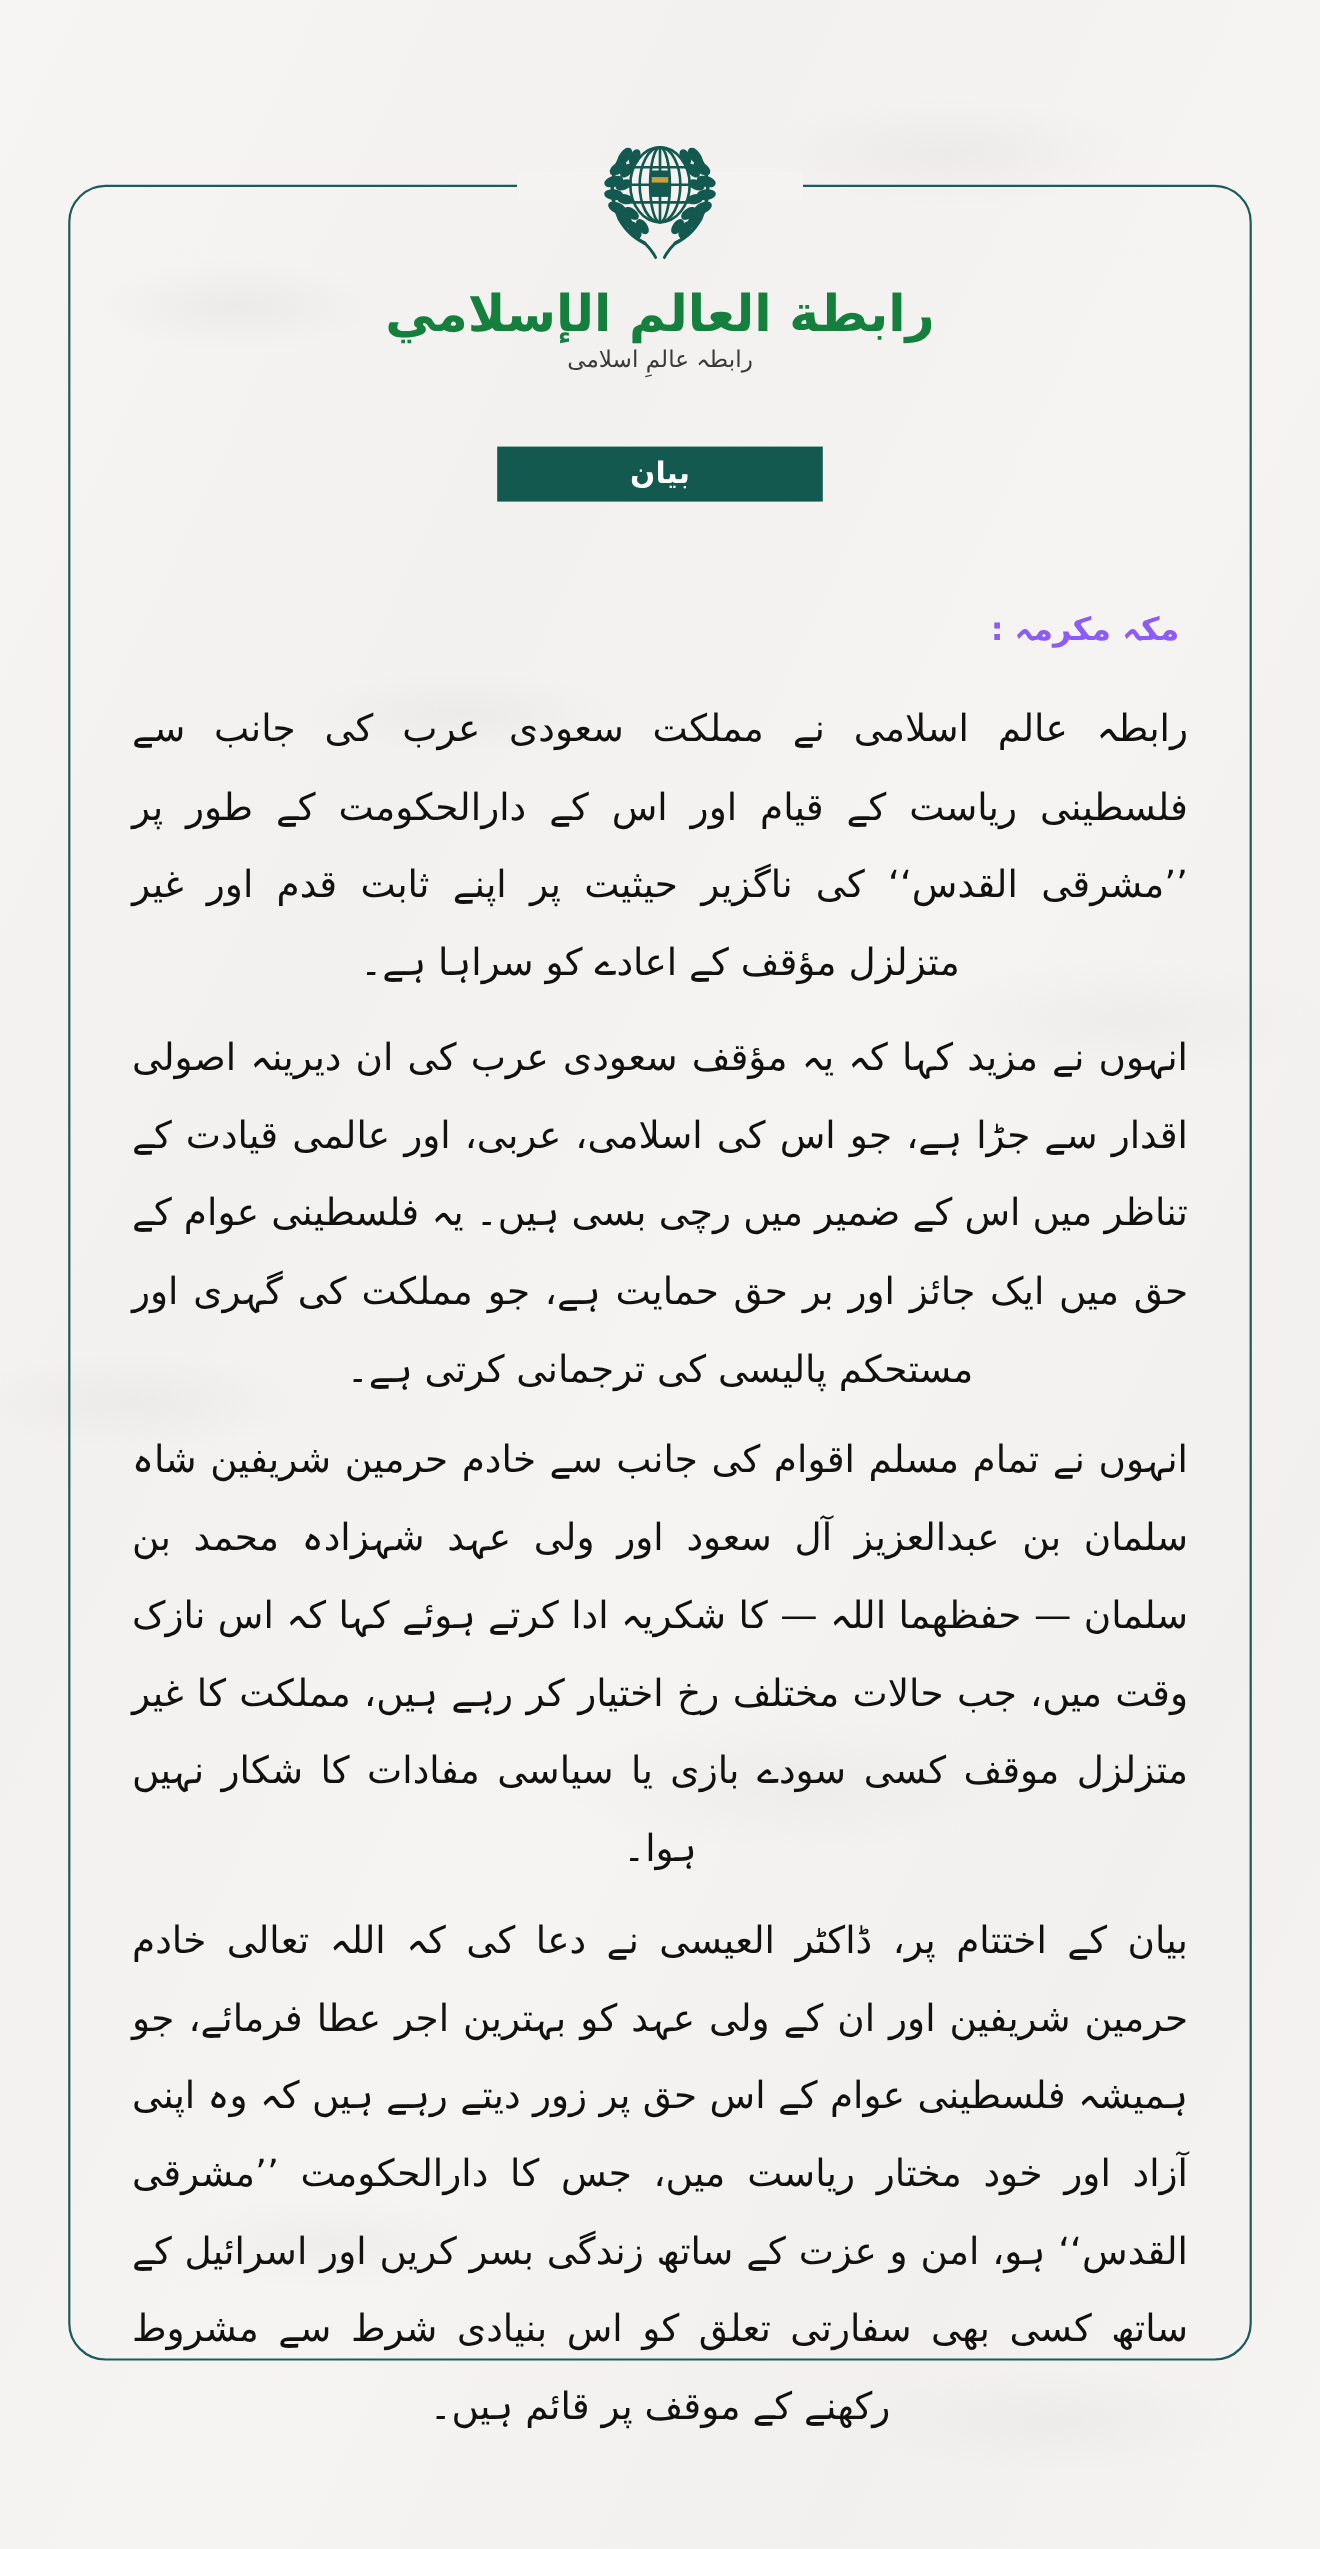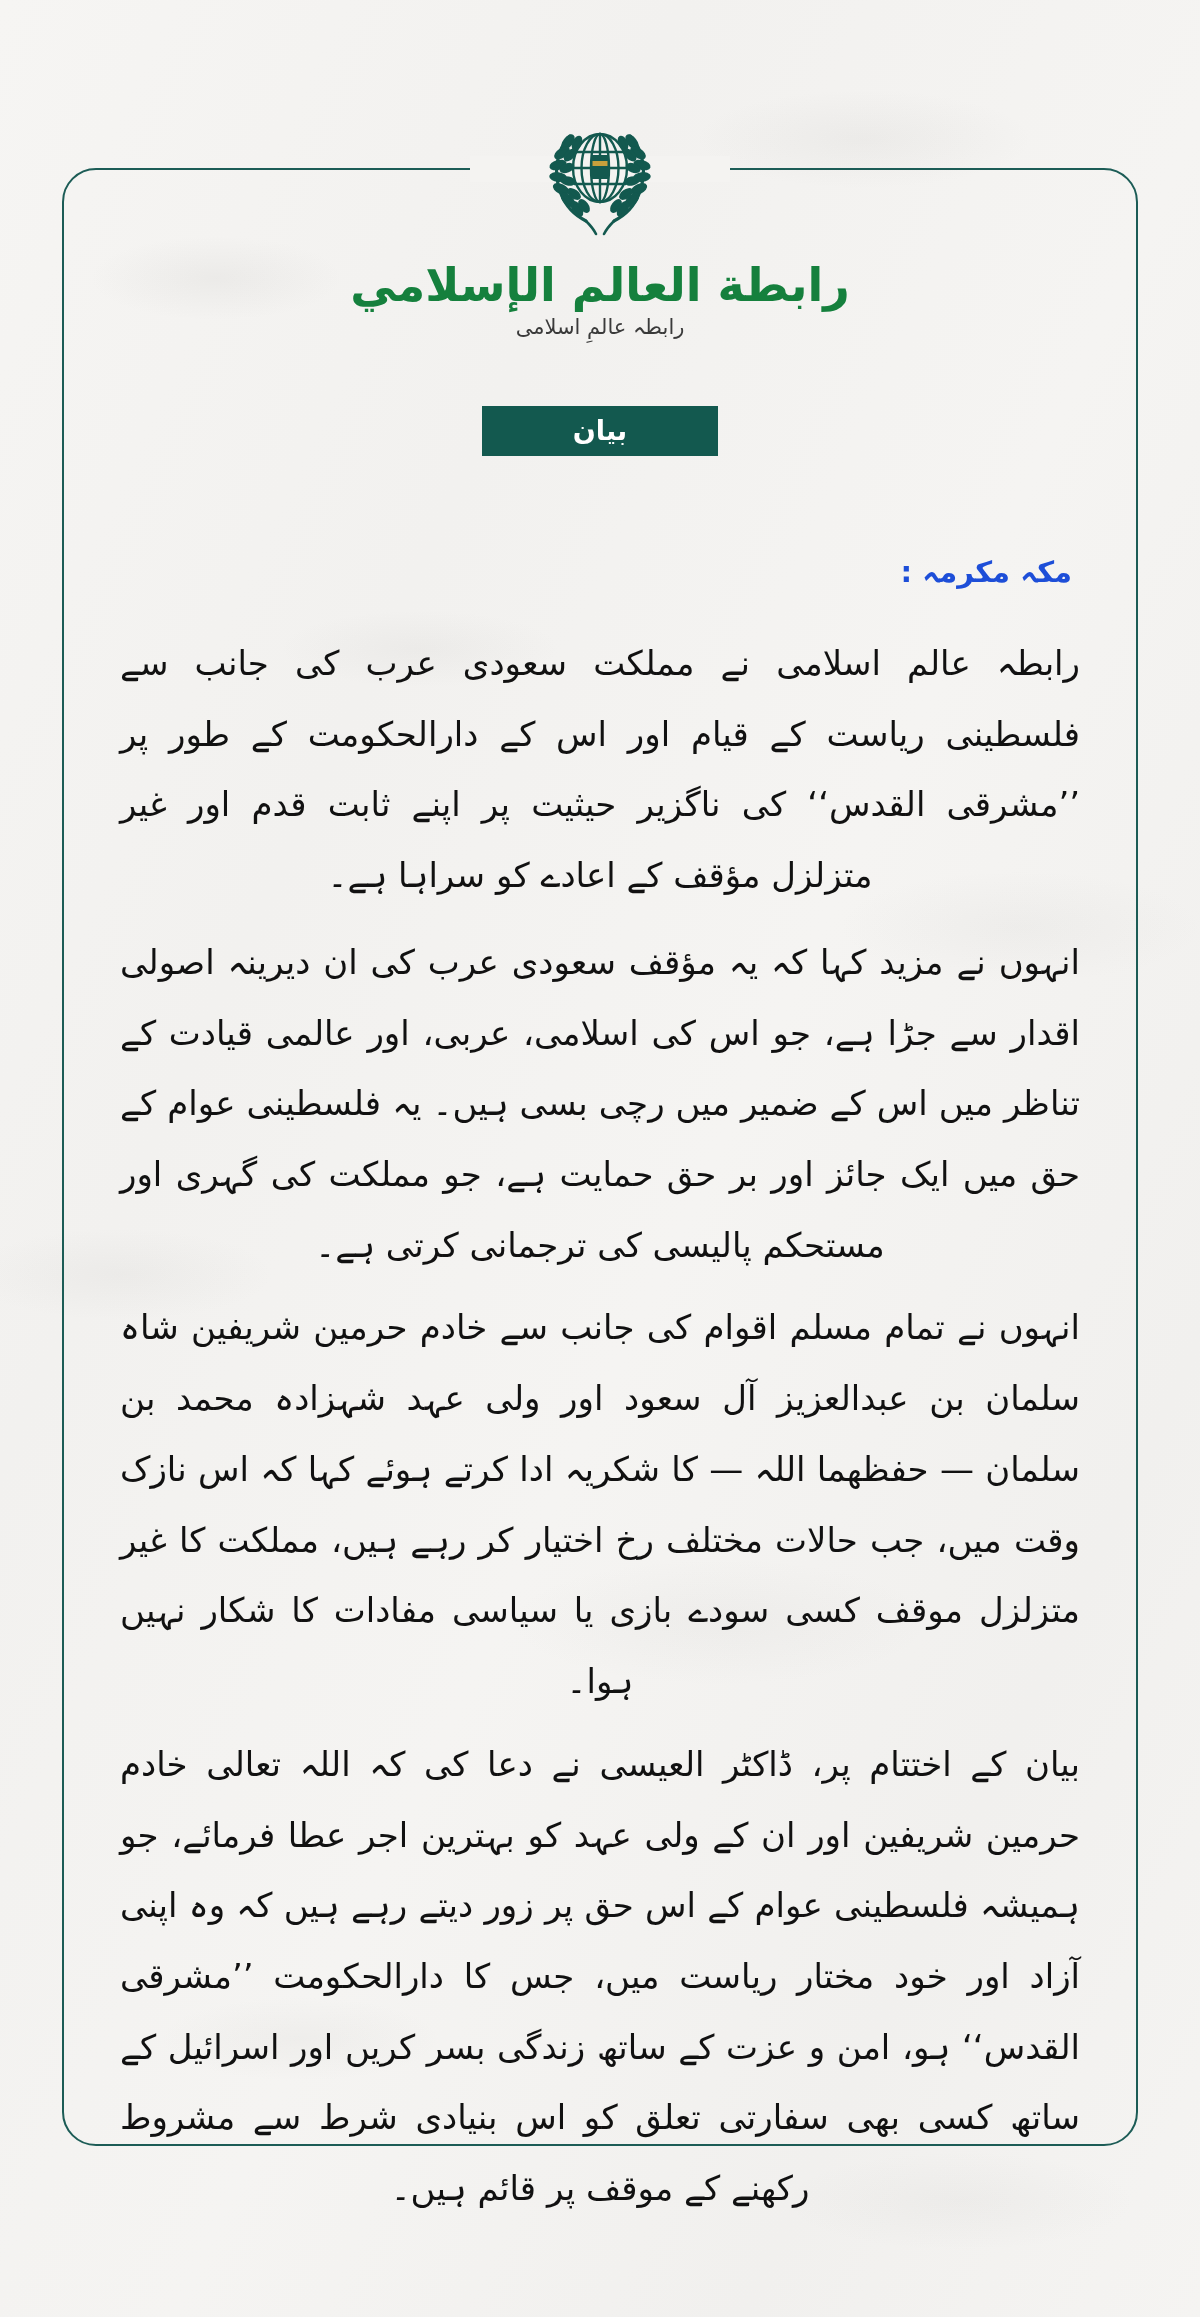--- a/index.html
+++ b/index.html
@@ -96,36 +96,36 @@
   .banner-wrap {
     position: absolute;
     left: 0; right: 0;
     top: 406px;
     text-align: center;
   }
   .banner {
     display: inline-block;
     background: #13594f;
     color: #ffffff;
-    width: 236px;
+    width: 296px;
     height: 50px;
     line-height: 50px;
     font-size: 27px;
     font-weight: 700;
     direction: rtl;
     font-family: "DejaVu Sans", sans-serif;
   }
 
   
   .dateline {
     position: absolute;
     right: 128px;
     top: 555px;
     font-size: 29px;
-    color: #1d4ed8;
+    color: #8b5cf6;
     font-weight: 600;
     direction: rtl;
     font-family: "DejaVu Sans", sans-serif;
   }
 
   
   .body-copy {
     position: absolute;
     left: 120px;
     right: 120px;

